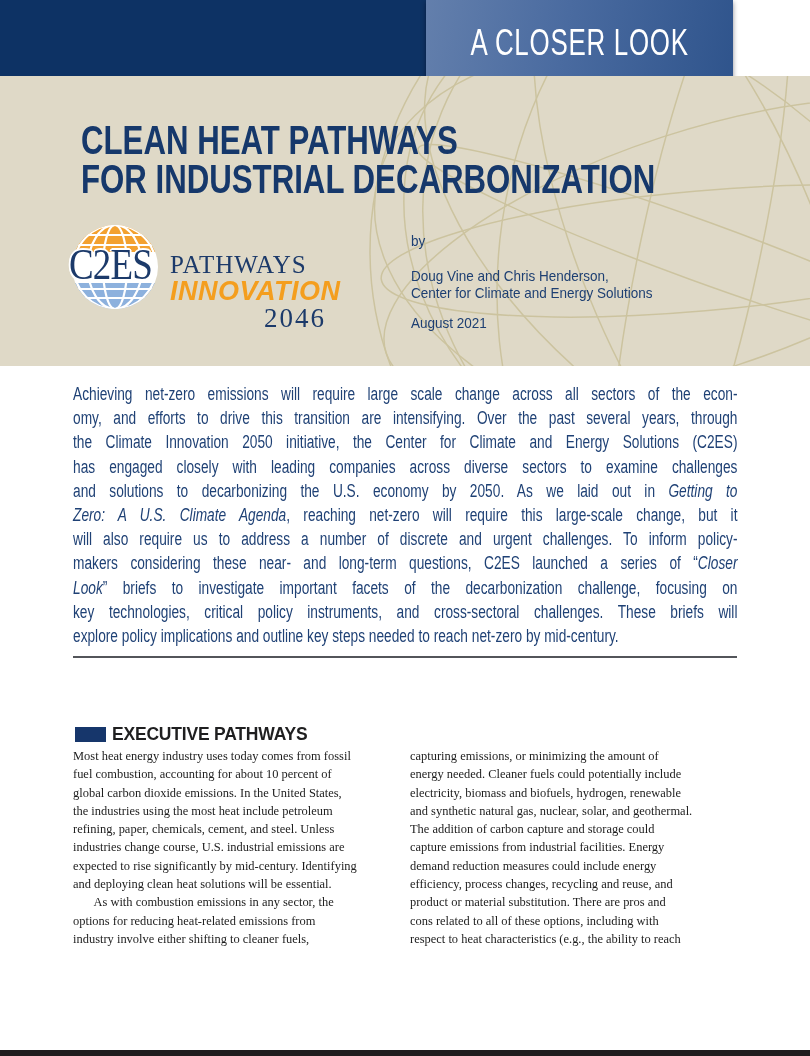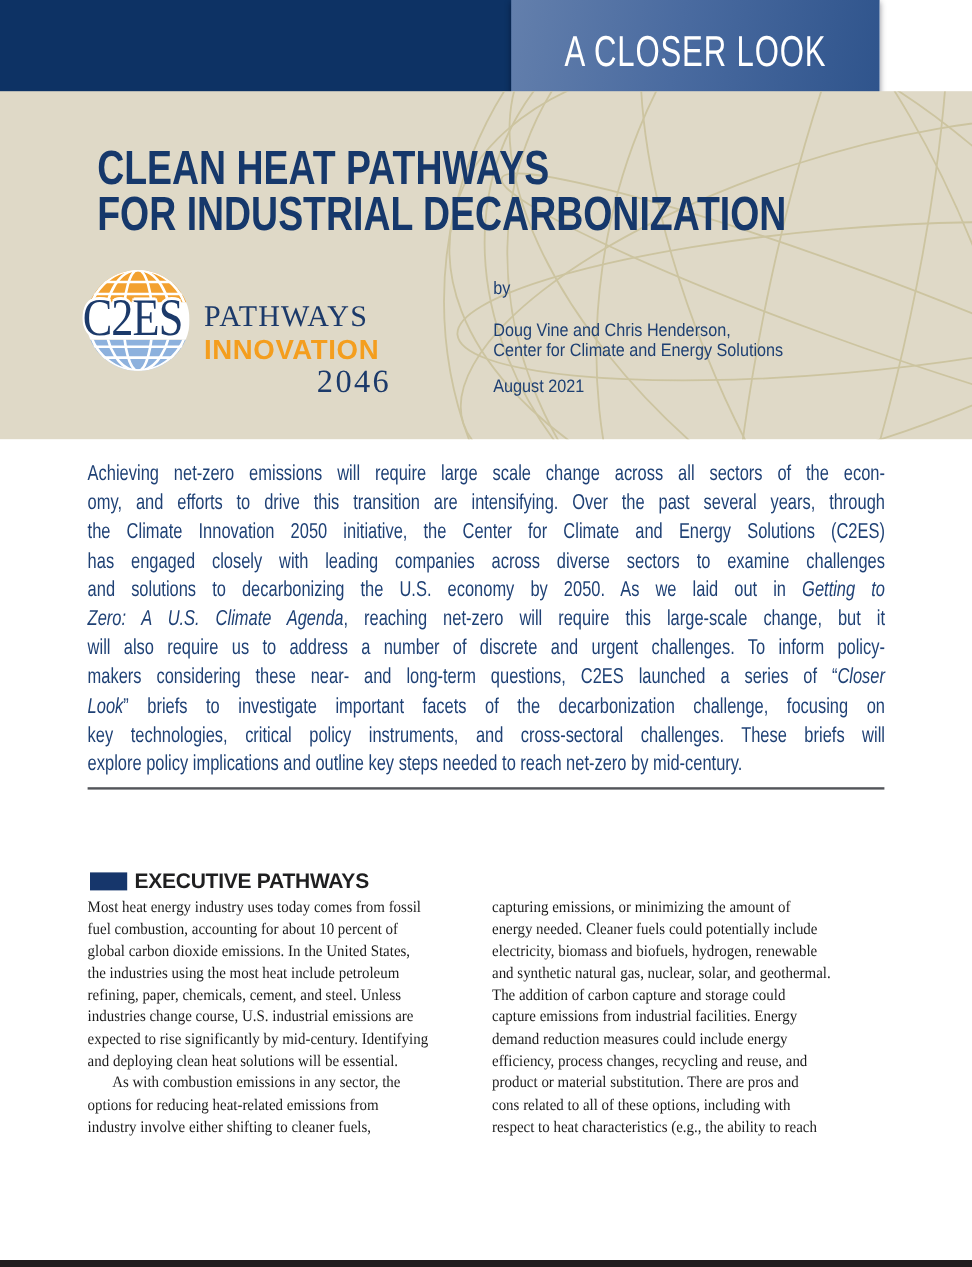--- a/index.html
+++ b/index.html
@@ -20,21 +20,21 @@
     transform:scaleX(0.78);transform-origin:0 0;white-space:nowrap;}
   
   .logo-globe{position:absolute;left:72px;top:149px;}
   .logo-wordmark{position:absolute;left:69px;top:167px;width:110px;
     font-family:"Liberation Serif",serif;font-size:44px;line-height:44px;color:#1c3a6a;
     transform:scaleX(0.84);transform-origin:0 0;letter-spacing:-1px;
     text-shadow:2px 0 0 #fff,-2px 0 0 #fff,0 2px 0 #fff,0 -2px 0 #fff,
       1.5px 1.5px 0 #fff,-1.5px 1.5px 0 #fff,1.5px -1.5px 0 #fff,-1.5px -1.5px 0 #fff;}
   .logo-text{position:absolute;left:170px;top:176px;width:156px;}
   .logo-line1{font-family:"Liberation Serif",serif;font-size:25px;line-height:26px;color:#1c3a6a;letter-spacing:1px;}
-  .logo-line2{font-size:23px;line-height:26px;font-weight:bold;color:#f49e1e;letter-spacing:0.5px;}
+  .logo-line2{font-size:27px;line-height:26px;font-style:italic;font-weight:bold;color:#f49e1e;letter-spacing:0.5px;}
   .logo-line3{font-family:"Liberation Serif",serif;font-size:27px;line-height:29px;color:#1c3a6a;
     letter-spacing:2px;text-align:right;}
   
   .byline{position:absolute;left:411px;top:0;width:330px;color:#1d3f72;font-size:15px;line-height:17px;
     transform:scaleX(0.9);transform-origin:0 0;}
   .byline .by{position:absolute;top:156px;left:0;}
   .byline .authors{position:absolute;top:191px;left:0;}
   .byline .date{position:absolute;top:238px;left:0;}
   
   .intro{position:absolute;left:73px;top:382px;width:664px;}

